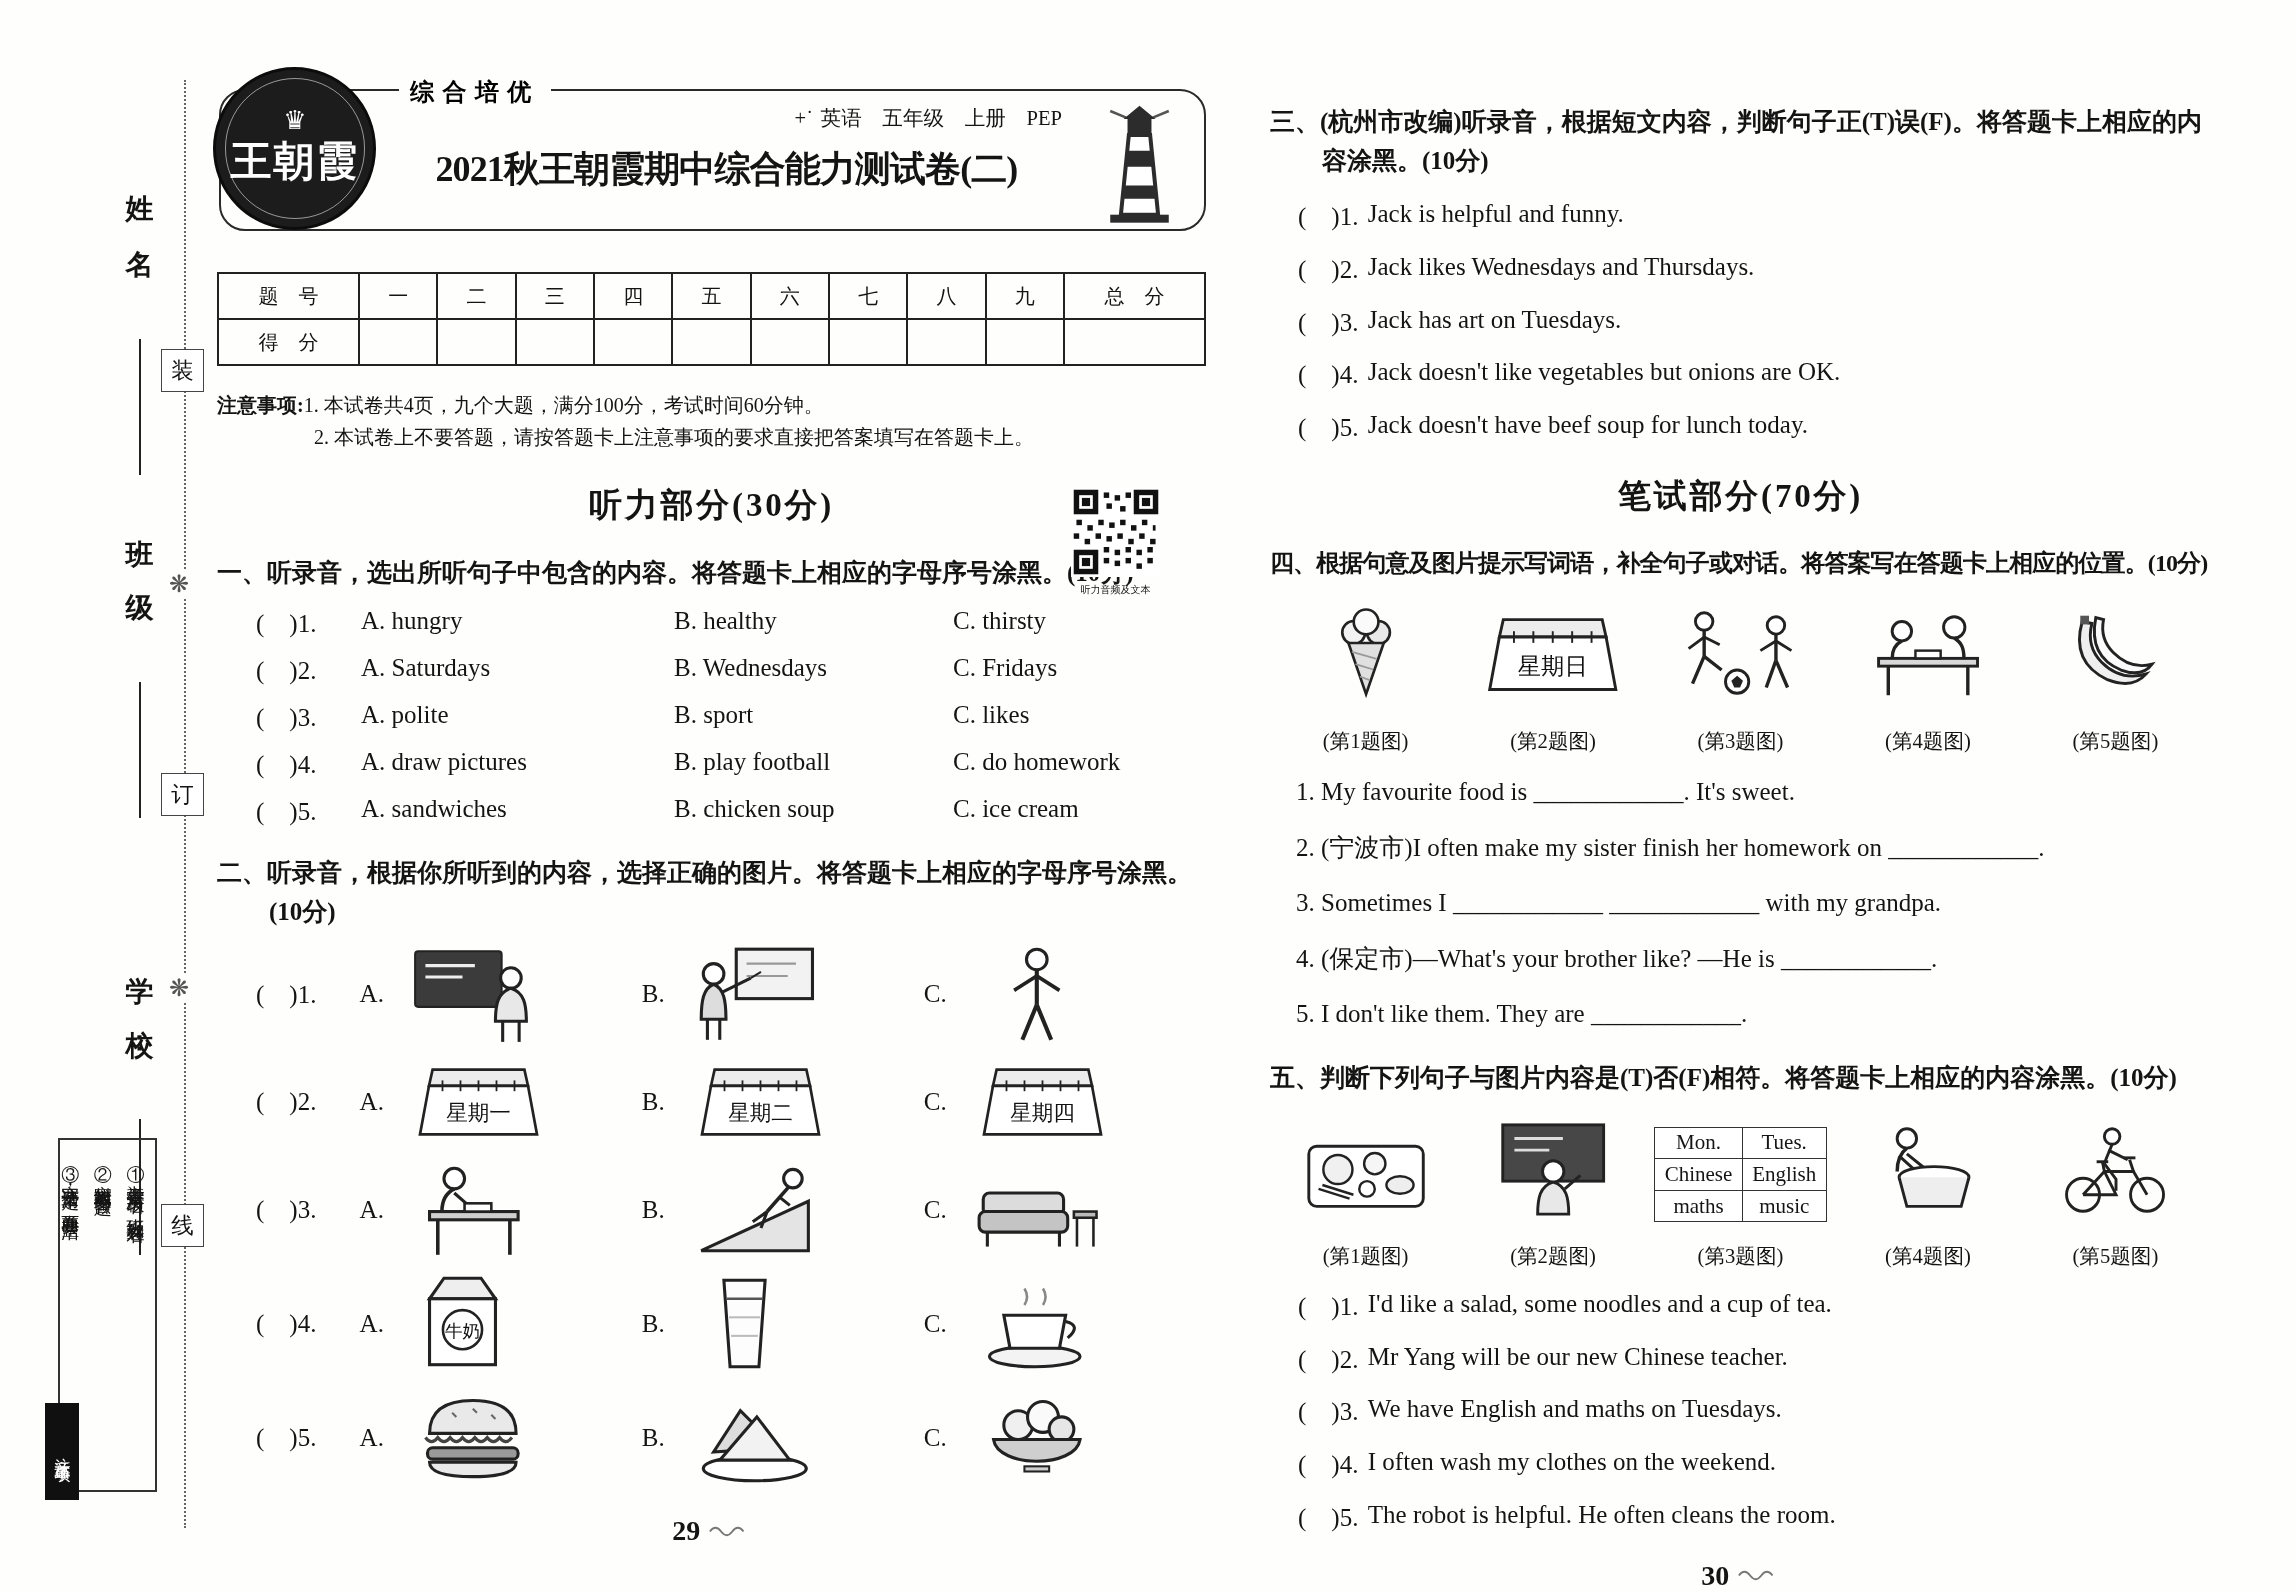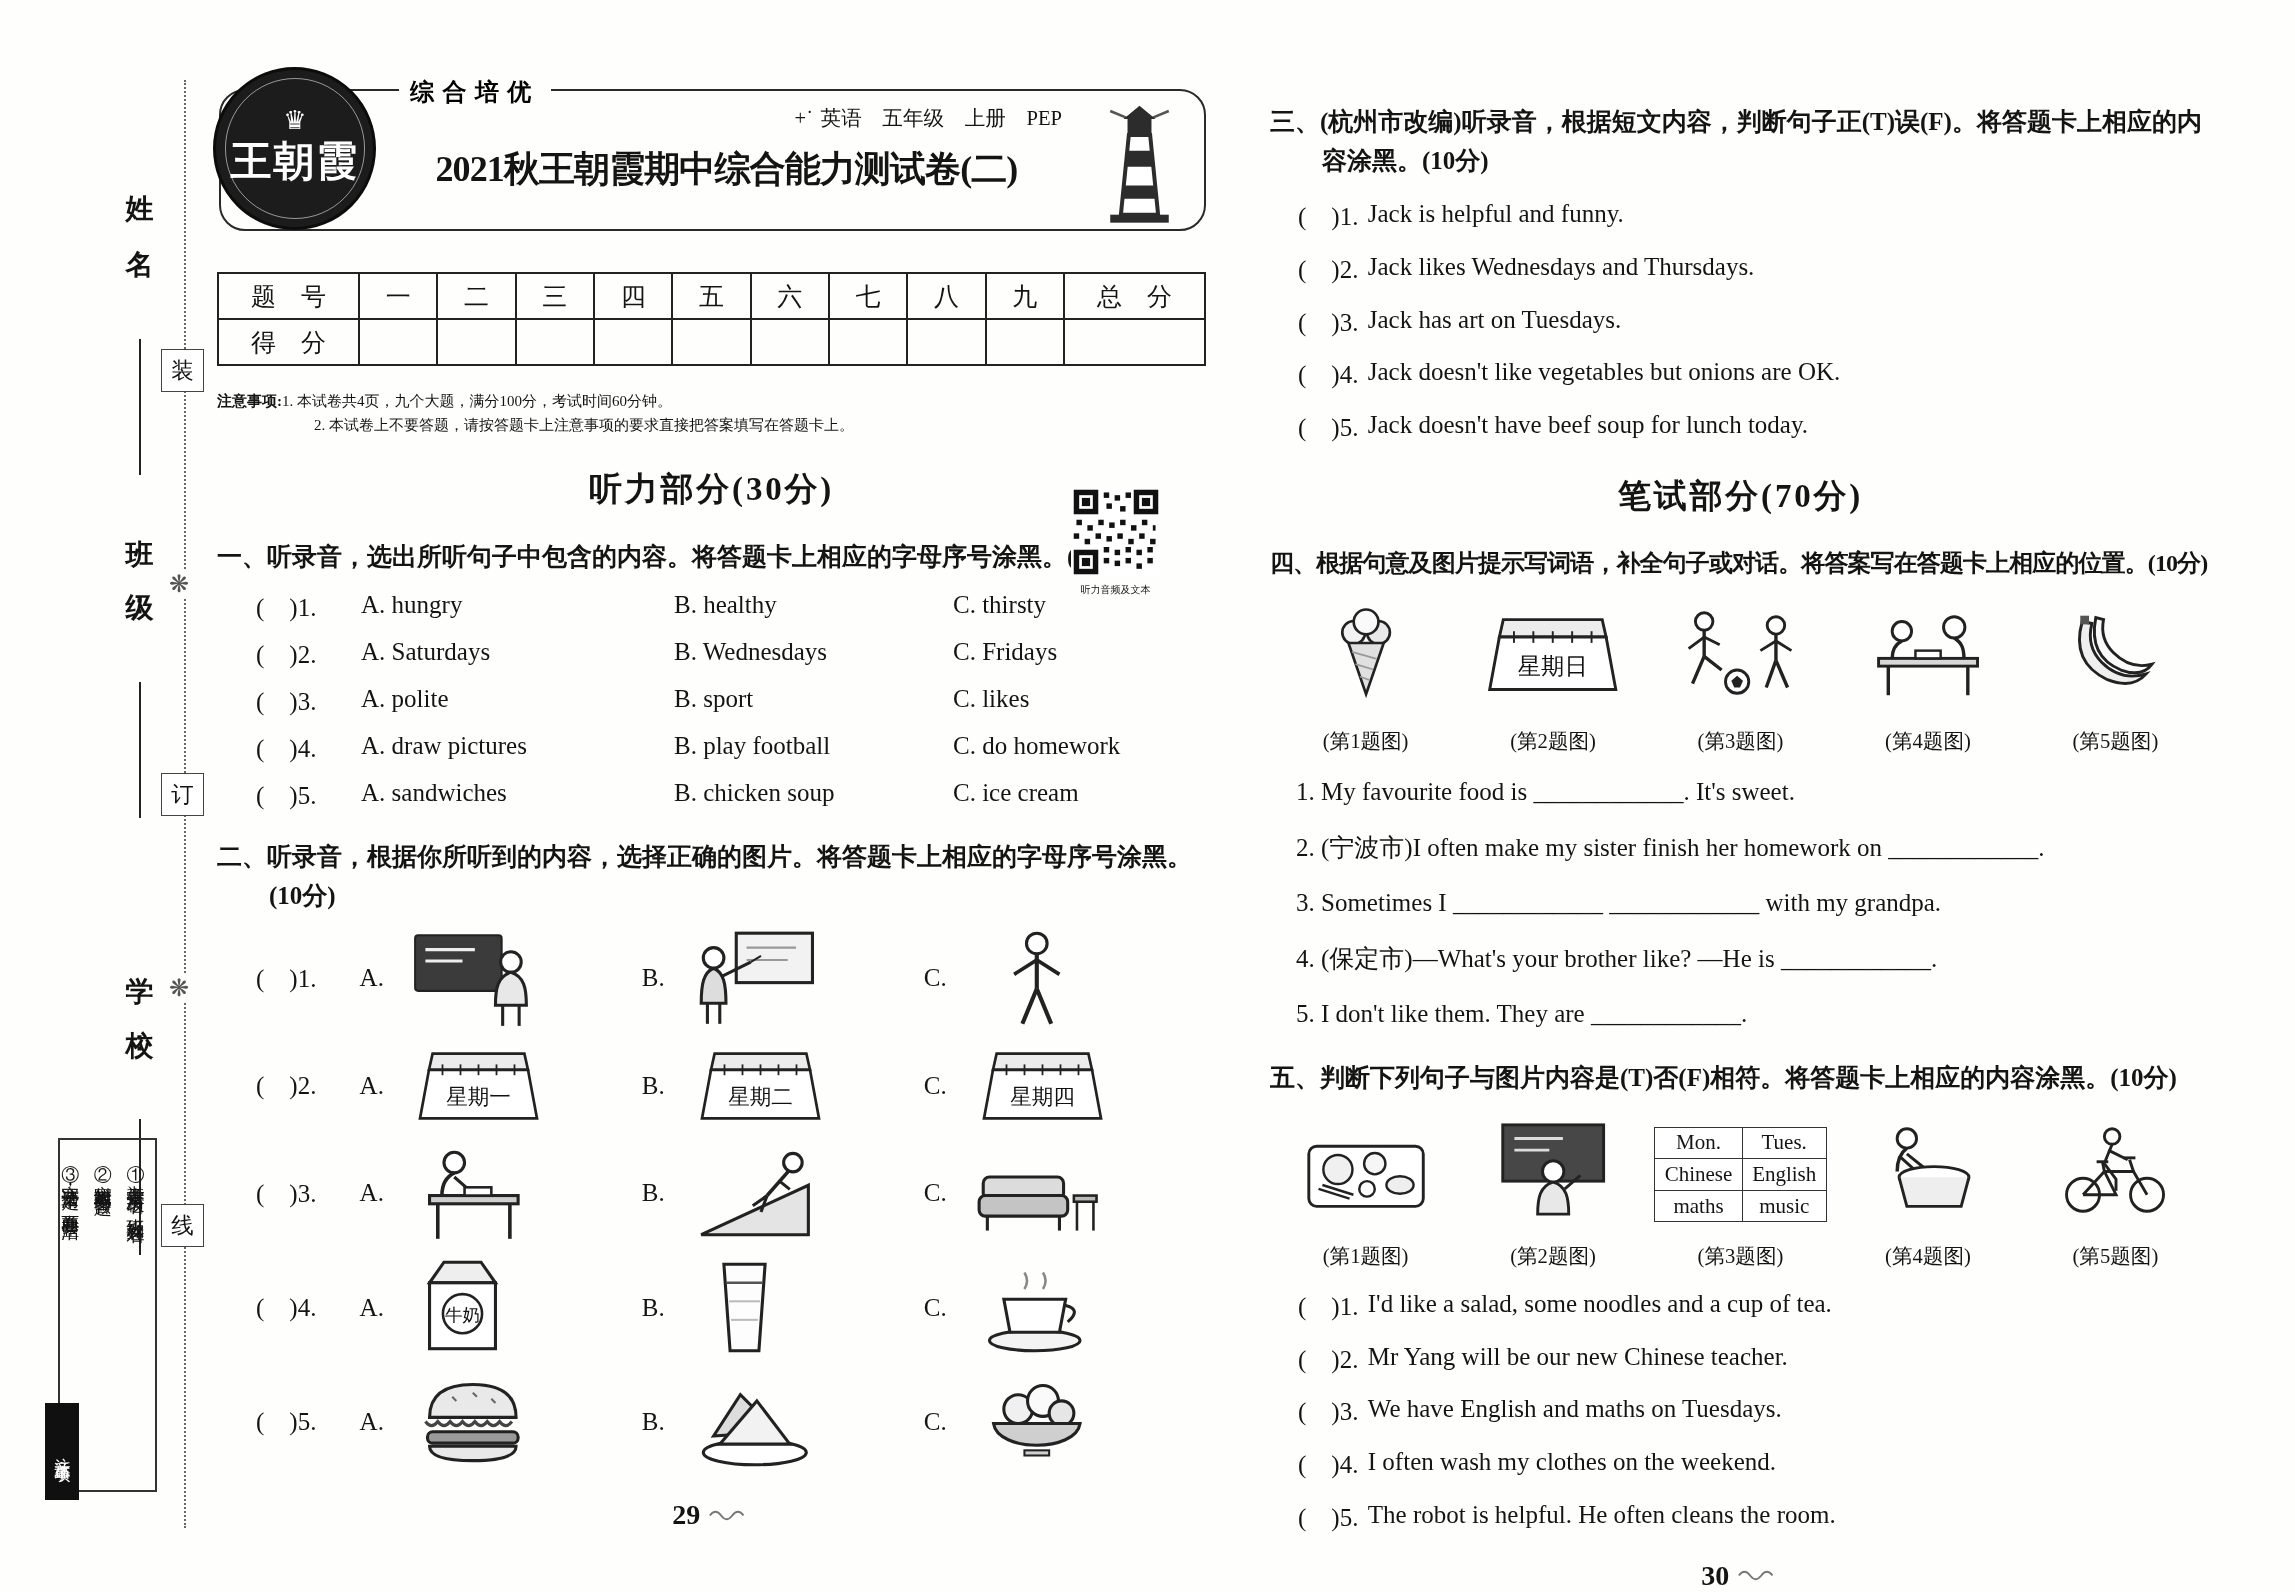--- a/index.html
+++ b/index.html
@@ -38,23 +38,23 @@
   .badge-text { font-size:41px; font-weight:bold; letter-spacing:1.9px; }
   .hd-tag { position:absolute; left:178px; top:-15px; background:#fefefc; padding:0 11.2px; color:#000000;
             font-weight:bold; font-size:24px; letter-spacing:8.4px; font-family:"Liberation Sans",sans-serif; }
   .hd-title { position:absolute; left:167px; right:139px; top:54px; text-align:center;
               font-size:36px; font-weight:bold; letter-spacing:-0.9px; white-space:nowrap; }
   .hd-sub { position:absolute; right:142px; top:13px; font-size:20.6px; display:flex; gap:7.5px; align-items:center; }
   .hd-lh { position:absolute; right:24px; top:3.7px; }
 
   
   .score { width:100%; border-collapse:collapse; margin-top:41px; table-layout:fixed; }
-  .score td { border:2.3px solid #222; height:46px; text-align:center; font-size:25px; }
-
-  .notice { margin-top:22.5px; font-size:15px; line-height:1.62; }
+  .score td { border:2.3px solid #222; height:46px; text-align:center; font-size:20px; }
+
+  .notice { margin-top:22.5px; font-size:20px; line-height:1.62; }
   .notice b { font-weight:bold; }
   .notice .l2 { padding-left:97px; }
 
   .qr { position:absolute; right:39px; top:398px; width:103px; text-align:center; }
   .qr .cap { font-size:10px; margin-top:1.9px; letter-spacing:0; }
 
   .part { text-align:center; font-weight:bold; font-size:33px; margin-top:30px; letter-spacing:2.8px; }
   .sh { font-weight:bold; font-size:25px; margin-top:26px; line-height:1.55; padding-left:52px; text-indent:-52px; }
   .sh.tight { font-size:24px; letter-spacing:-0.9px; }
 

